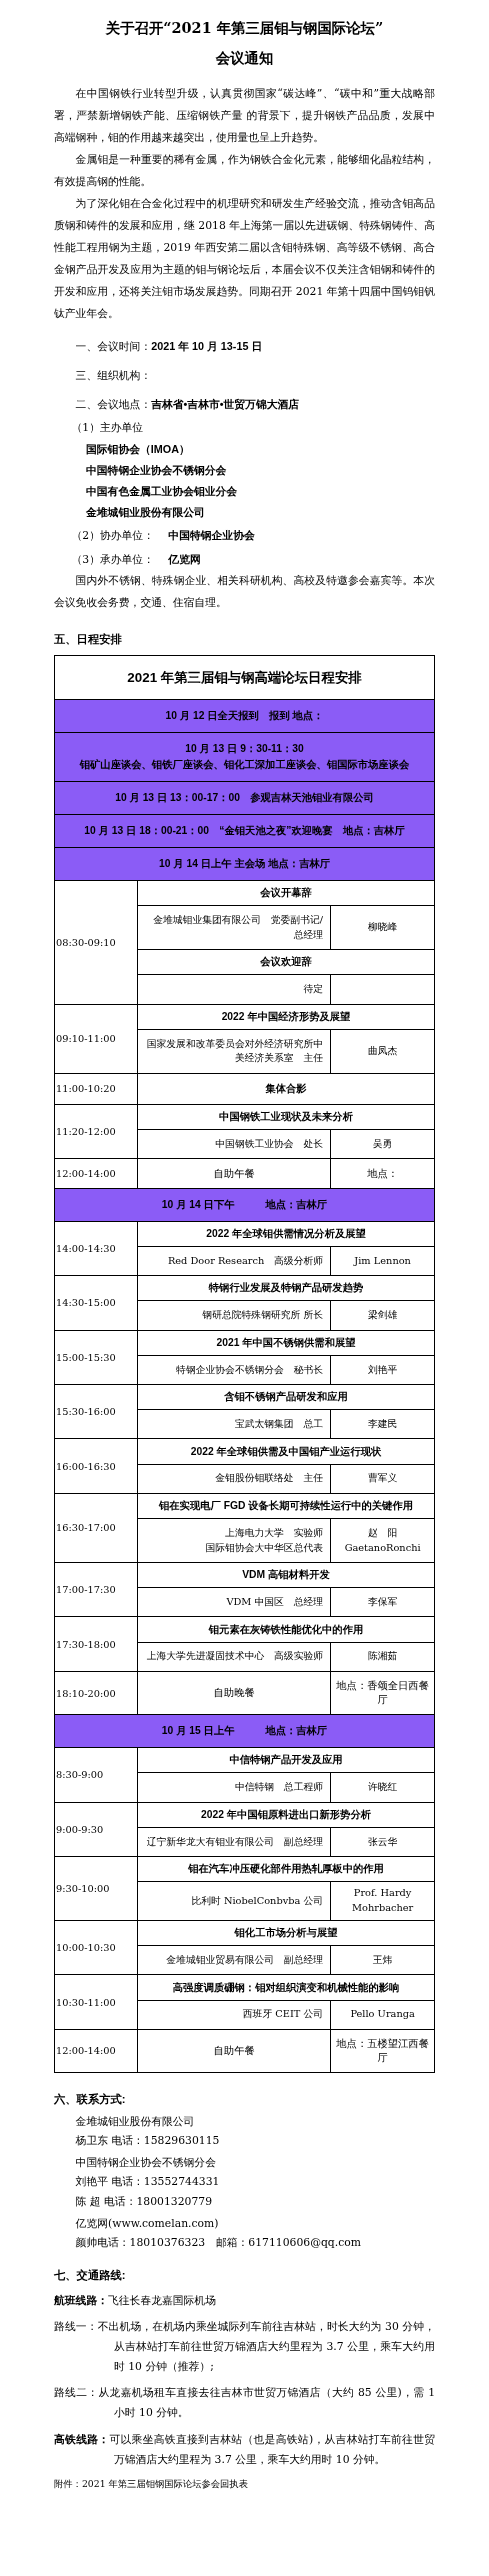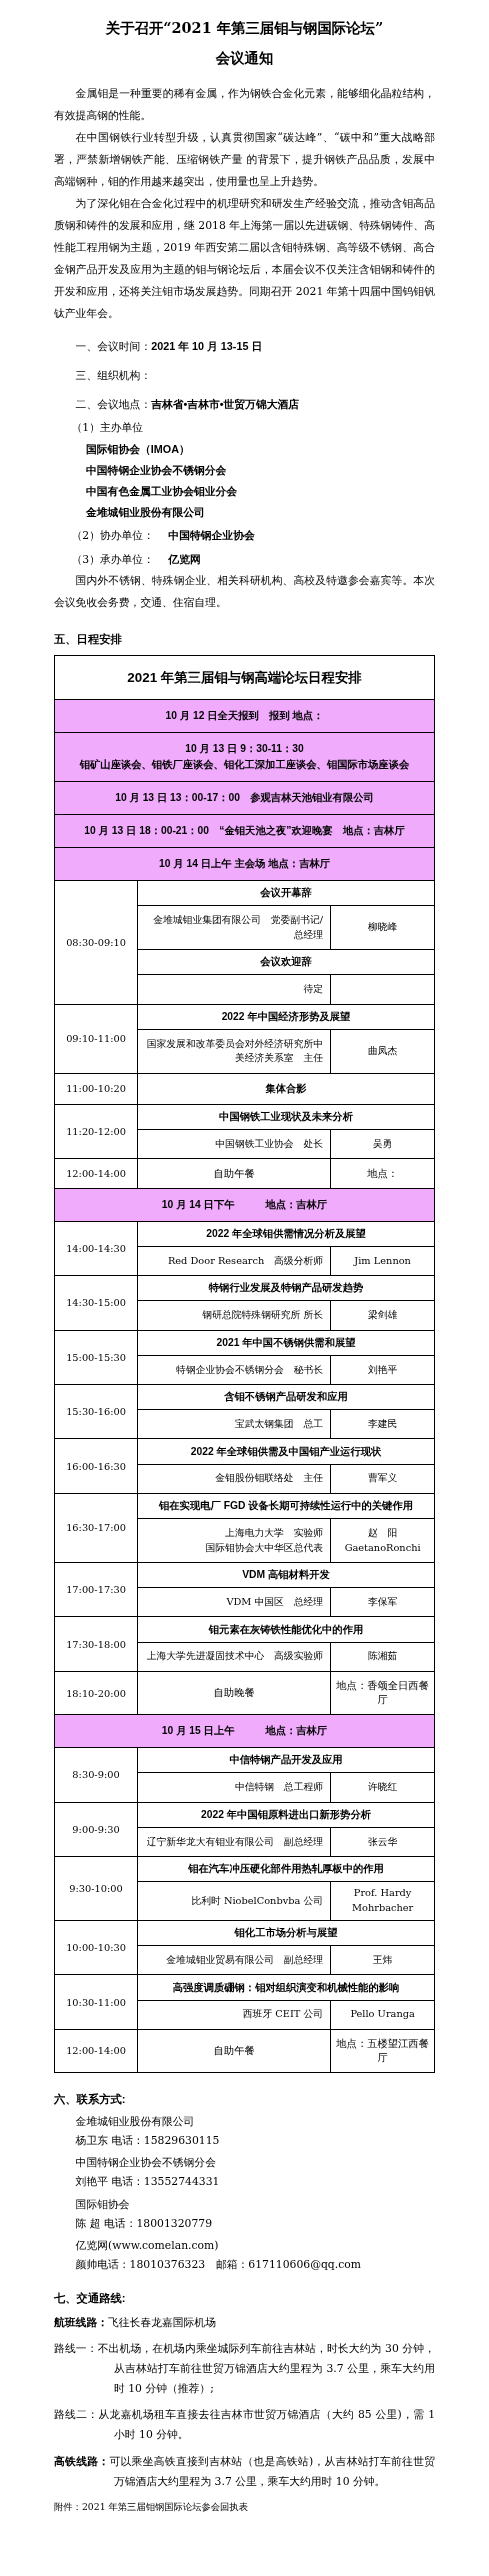--- a/index.html
+++ b/index.html
@@ -16,24 +16,24 @@
   .org-paren .val{font-weight:bold;font-family:"Liberation Sans","DejaVu Sans",sans-serif;padding-left:14.4px;}
   .host-item{font-size:10.8px;font-weight:bold;font-family:"Liberation Sans","DejaVu Sans",sans-serif;
              padding-left:32px;margin-top:7.2px;}
   .sec-h{font-size:11.3px;font-weight:bold;font-family:"Liberation Sans","DejaVu Sans",sans-serif;margin-top:18.5px;}
   .sec4-p{font-size:10.8px;line-height:22px;text-align:justify;text-indent:2em;margin:3.1px 0 0 0;}
   
   table.sched{width:100%;border-collapse:collapse;border:1.5px solid #000;margin-top:8.2px;}
   table.sched td{border:1px solid #000;vertical-align:middle;}
   .sched .t-title{font-size:13.4px;font-weight:bold;text-align:center;padding:12.4px 3.1px;
                   font-family:"Liberation Sans","DejaVu Sans",sans-serif;}
-  .sched .banner{background:#f0abfc;text-align:center;font-weight:bold;font-size:10.3px;
+  .sched .banner{background:#8b5cf6;text-align:center;font-weight:bold;font-size:10.3px;
                  font-family:"Liberation Sans","DejaVu Sans",sans-serif;
                  padding:7.7px 4.1px;line-height:1.6;white-space:pre-line;}
-  .sched .time{width:62px;text-align:center;font-size:9.8px;padding:3.1px 1px;
+  .sched .time{width:62px;font-size:9.8px;padding:3.1px 1px;
                font-family:"DejaVu Serif","Liberation Serif",serif;}
   .sched .talk-t{font-size:10.3px;font-weight:bold;text-align:center;padding:5.2px 6.2px;
                  font-family:"Liberation Sans","DejaVu Sans",sans-serif;}
   .sched .affil{font-size:9.8px;text-align:right;padding:6.7px 7.2px;line-height:1.5;white-space:pre-line;}
   .sched .spk{width:70px;text-align:center;font-size:9.8px;padding:4.1px 2.1px;white-space:pre-line;line-height:1.5;}
   .sched .full{text-align:center;font-size:10.3px;font-weight:bold;padding:8.2px;
                font-family:"Liberation Sans","DejaVu Sans",sans-serif;}
   .sched .meal-a{width:144px;text-align:center;font-size:10.3px;padding:7.2px 3.1px;}
   .sched .meal-b{text-align:center;font-size:10.3px;padding:7.2px 3.1px;}
   
@@ -47,22 +47,22 @@
 </style>
 </head>
 <body>
 
 <div class="page">
 
   <div class="doc-title">关于召开“2021 年第三届钼与钢国际论坛”</div>
   <div class="doc-title2">会议通知</div>
 
   <div class="intro">
+    <p class="body-p">在中国钢铁行业转型升级，认真贯彻国家“碳达峰”、“碳中和”重大战略部署，严禁新增钢铁产能、压缩钢铁产量 的背景下，提升钢铁产品品质，发展中高端钢种，钼的作用越来越突出，使用量也呈上升趋势。</p>
     <p class="body-p">金属钼是一种重要的稀有金属，作为钢铁合金化元素，能够细化晶粒结构，有效提高钢的性能。</p>
-    <p class="body-p">在中国钢铁行业转型升级，认真贯彻国家“碳达峰”、“碳中和”重大战略部署，严禁新增钢铁产能、压缩钢铁产量 的背景下，提升钢铁产品品质，发展中高端钢种，钼的作用越来越突出，使用量也呈上升趋势。</p>
     <p class="body-p">为了深化钼在合金化过程中的机理研究和研发生产经验交流，推动含钼高品质钢和铸件的发展和应用，继 2018 年上海第一届以先进碳钢、特殊钢铸件、高性能工程用钢为主题，2019 年西安第二届以含钼特殊钢、高等级不锈钢、高合金钢产品开发及应用为主题的钼与钢论坛后，本届会议不仅关注含钼钢和铸件的开发和应用，还将关注钼市场发展趋势。同期召开 2021 年第十四届中国钨钼钒钛产业年会。</p>
   </div>
 
   <div class="meta-line">
     <span>一、会议时间：</span><span class="val">2021 年 10 月 13-15 日</span>
   </div>
   <div class="meta-line">三、组织机构：</div>
   <div class="meta-line">
     <span>二、会议地点：</span><span class="val">吉林省•吉林市•世贸万锦大酒店</span>
   </div>
@@ -270,21 +270,20 @@
         </tr>
       </tbody>
   </table>
 
   <div class="sec-h">六、联系方式:</div>
   <div id="contact-list">
       <div class="contact-org">金堆城钼业股份有限公司</div>
       <div class="contact-person">杨卫东 电话：15829630115</div>
       <div class="contact-org">中国特钢企业协会不锈钢分会</div>
       <div class="contact-person">刘艳平 电话：13552744331</div>
-      <div class="contact-org">国际钼协会</div>
       <div class="contact-person">陈 超 电话：18001320779</div>
       <div class="contact-org">亿览网(www.comelan.com)</div>
       <div class="contact-person">颜帅电话：18010376323　邮箱：617110606@qq.com</div>
     </div>
 
   <div class="sec-h">七、交通路线:</div>
   <p class="route">
     <span class="lbl">航班线路：</span><span>飞往长春龙嘉国际机场</span>
   </p>
   <p class="route">

